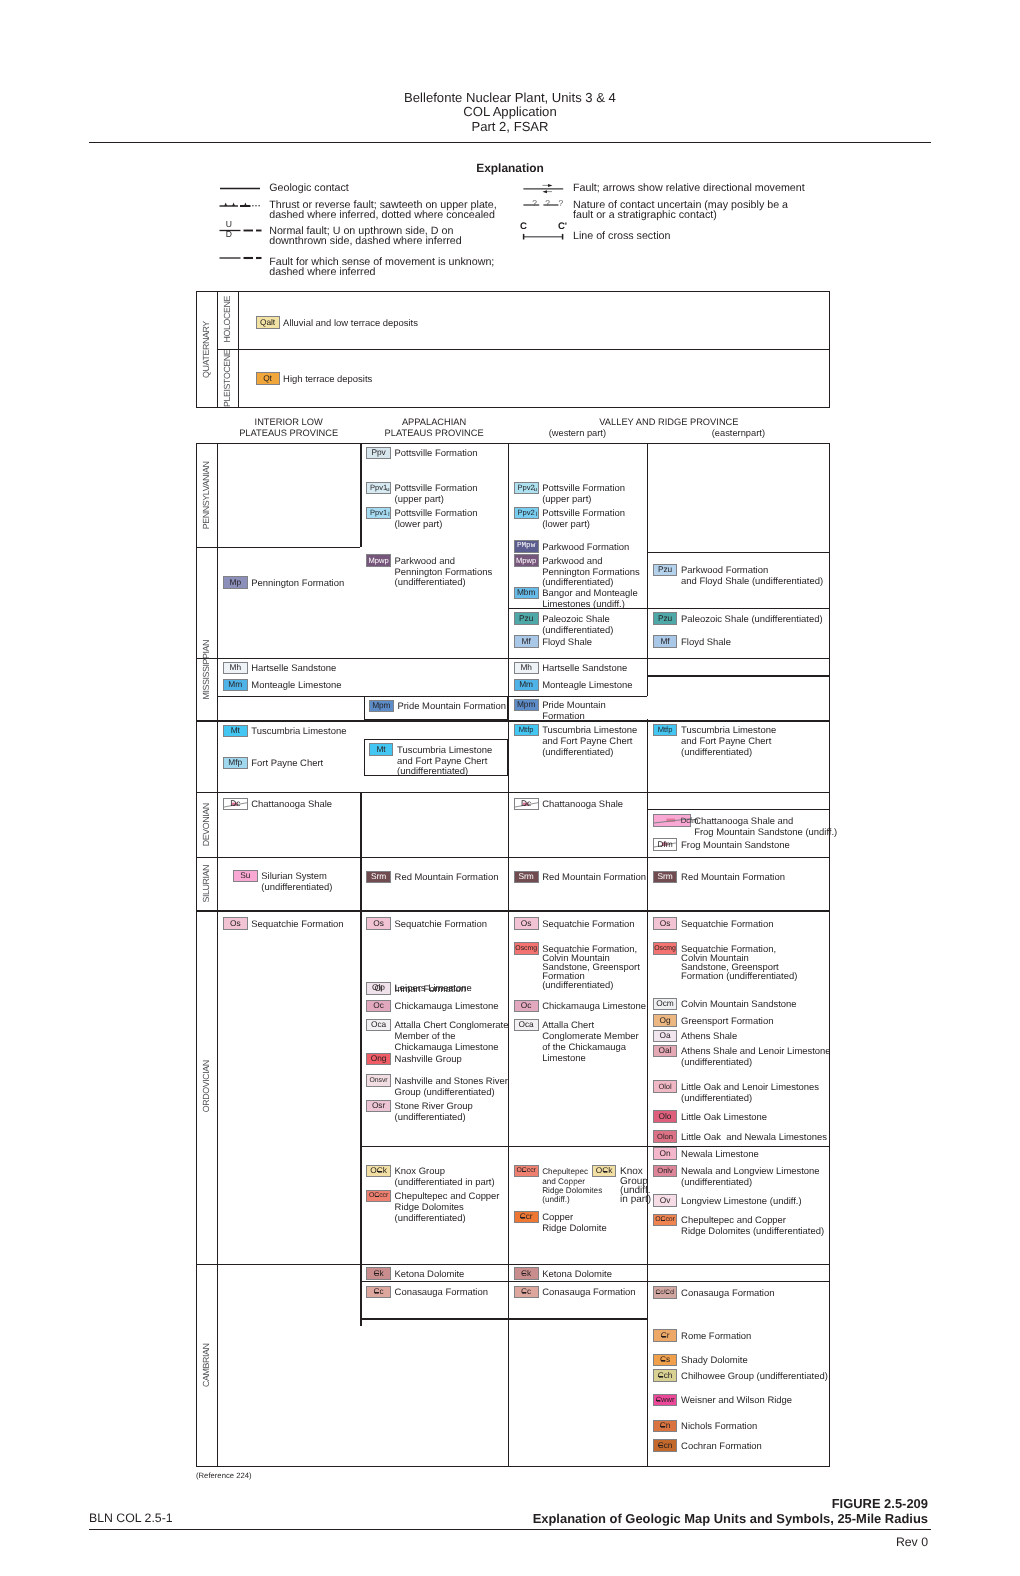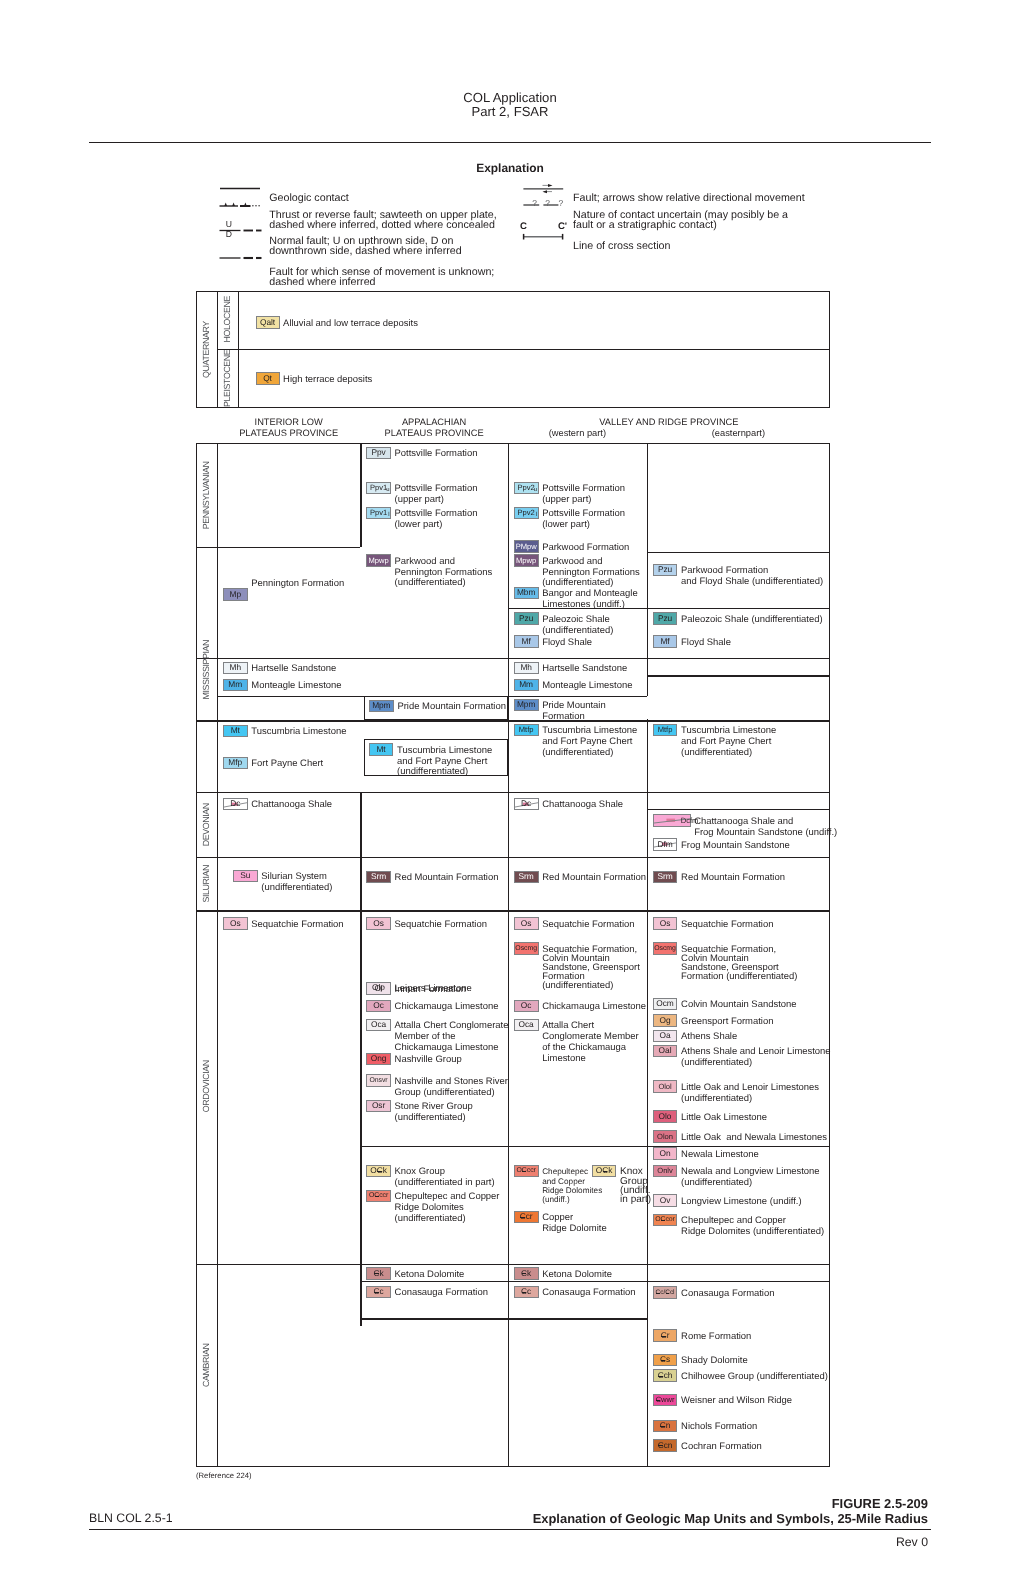--- a/index.html
+++ b/index.html
@@ -1,21 +1,21 @@
 <!DOCTYPE html>
 <html><head>
 <meta charset="utf-8">
 <style>
   html,body{margin:0;padding:0;}
   body{width:1020px;height:1576px;background:#fff;font-family:"Liberation Sans",sans-serif;
        color:#231f20;position:relative;overflow:hidden;-webkit-font-smoothing:antialiased;text-rendering:geometricPrecision;}
   #hdr{position:absolute;left:0;top:91px;width:1020px;text-align:center;font-size:13.1px;line-height:14.4px;}
   #hdrrule{position:absolute;left:89px;top:141.5px;width:842px;height:1.6px;background:#231f20;}
   #exptitle{position:absolute;left:0;top:162px;width:1020px;text-align:center;font-size:11.95px;font-weight:bold;line-height:12px;}
-  .expitem{position:absolute;font-size:10.7px;line-height:10.6px;white-space:pre;margin-top:10px;}
+  .expitem{position:absolute;font-size:10.7px;line-height:10.6px;white-space:pre;}
   .sym{position:absolute;}
   .symtxt{position:absolute;white-space:nowrap;-webkit-font-smoothing:antialiased;}
   .box{position:absolute;border:1.3px solid #231f20;box-sizing:border-box;}
   .subbox{position:absolute;border:1.15px solid #231f20;box-sizing:border-box;}
   .vl{position:absolute;background:#231f20;width:1.3px;}
   .hl{position:absolute;background:#231f20;height:1.3px;}
   .vrot{position:absolute;font-size:8.9px;letter-spacing:-0.42px;color:#4d4f53;white-space:nowrap;overflow:hidden;
         transform-origin:0 0;transform:rotate(-90deg);text-align:center;}
   .colhdr{position:absolute;text-align:center;font-size:9.3px;line-height:11.4px;white-space:pre;}
   .unit{position:absolute;display:flex;align-items:flex-start;}
@@ -33,20 +33,21 @@
   #docid{position:absolute;left:89px;top:1511px;font-size:12.3px;}
   #fnum{position:absolute;right:92px;top:1495.5px;font-size:12.95px;font-weight:bold;}
   #ftitle{position:absolute;right:92px;top:1510.5px;font-size:12.95px;font-weight:bold;}
   #botrule{position:absolute;left:89px;top:1528.5px;width:842px;height:1.4px;background:#231f20;}
   #rev{position:absolute;right:92px;top:1535px;font-size:12.3px;}
 </style>
 </head>
 <body>
 
 <div id="hdr">
+    <div>Bellefonte Nuclear Plant, Units 3 &amp; 4</div>
     <div>COL Application</div>
     <div>Part 2, FSAR</div>
   </div>
 <div id="hdrrule"></div>
 <div id="exptitle">Explanation</div>
 <svg class="sym" style="left:219px;top:183px;" width="44" height="10" viewBox="0 0 44 10">
   <line x1="1" y1="5.5" x2="41" y2="5.5" stroke="#231f20" stroke-width="1.3"></line>
   </svg>
 <div class="expitem" style="left:269.2px;top:183.2px;">Geologic contact</div>
 <svg class="sym" style="left:219px;top:197px;" width="48" height="12" viewBox="0 0 48 12">
@@ -195,21 +196,21 @@
 </div>
 <div class="unit" style="left:513.7px;top:506.8px;">
   <div class="ukey" style="width:24.9px;background:#78cef0;font-size:7.60px;">
       <span class="kt">Ppv2</span>
       <span class="sb">l</span>
     </div>
   <div class="utxt">Pottsville Formation
 (lower part)</div>
 </div>
 <div class="unit" style="left:513.7px;top:540.2px;">
-  <div class="ukey" style="width:24.9px;background:#5b5d8e;font-size:7.60px;color:#ffffff;">
+  <div class="ukey" style="width:24.9px;background:#5b5d8e;font-size:7.60px;color:#ffffff;font-family:Liberation Mono, monospace;">
       <span class="kt">PMpw</span>
     </div>
   <div class="utxt">Parkwood Formation</div>
 </div>
 <div class="unit" style="left:366.1px;top:554.2px;">
   <div class="ukey" style="width:24.9px;background:#77567b;font-size:7.60px;color:#ffffff;">
       <span class="kt">Mpwp</span>
     </div>
   <div class="utxt">Parkwood and
 Pennington Formations
@@ -231,21 +232,21 @@
 and Floyd Shale (undifferentiated)</div>
 </div>
 <div class="unit" style="left:513.7px;top:586.6px;">
   <div class="ukey" style="width:24.9px;background:#66bbe8;font-size:8.35px;">
       <span class="kt">Mbm</span>
     </div>
   <div class="utxt">Bangor and Monteagle
 Limestones (undiff.)</div>
 </div>
 <div class="unit" style="left:222.8px;top:576.2px;">
-  <div class="ukey" style="width:24.9px;background:#8d8fbb;font-size:8.35px;margin-top:12px;">
+  <div class="ukey" style="width:24.9px;background:#8d8fbb;font-size:8.35px;">
       <span class="kt">Mp</span>
     </div>
   <div class="utxt">Pennington Formation</div>
 </div>
 <div class="unit" style="left:513.7px;top:612.2px;">
   <div class="ukey" style="width:24.9px;background:#4fa8a8;font-size:8.35px;">
       <span class="kt">Pzu</span>
     </div>
   <div class="utxt">Paleozoic Shale
 (undifferentiated)</div>

